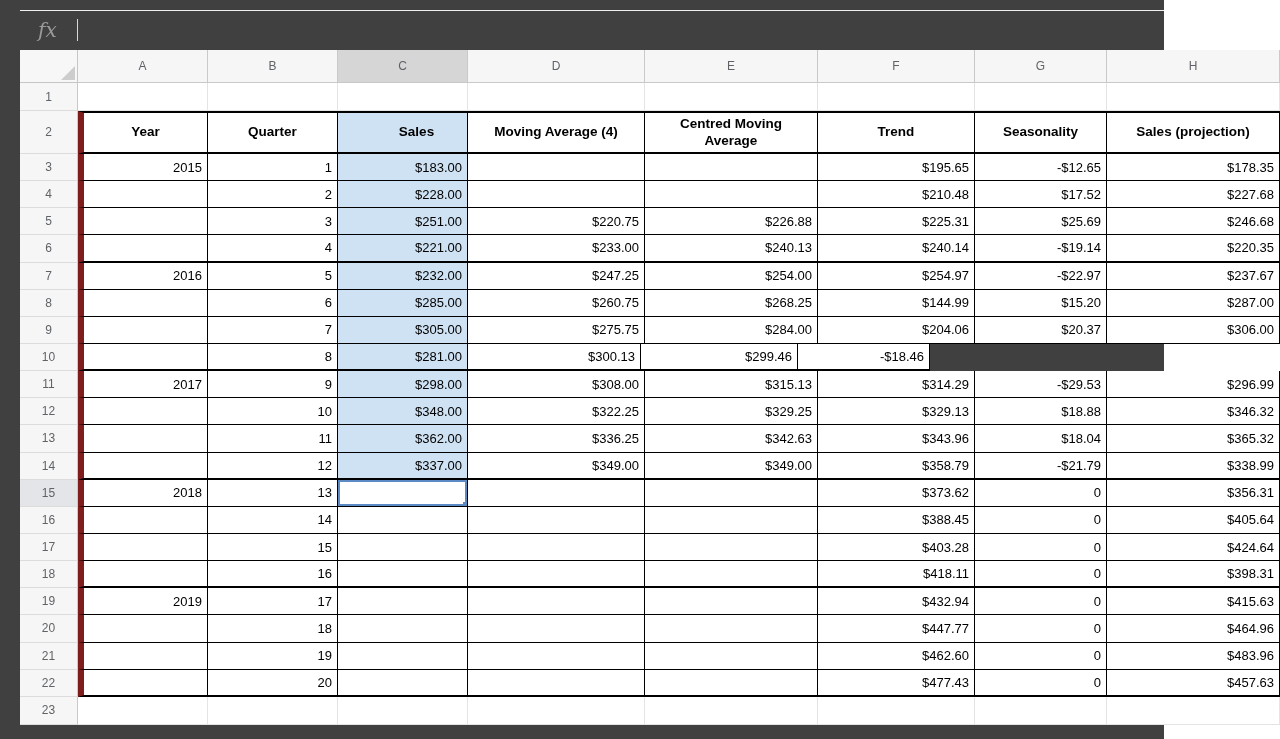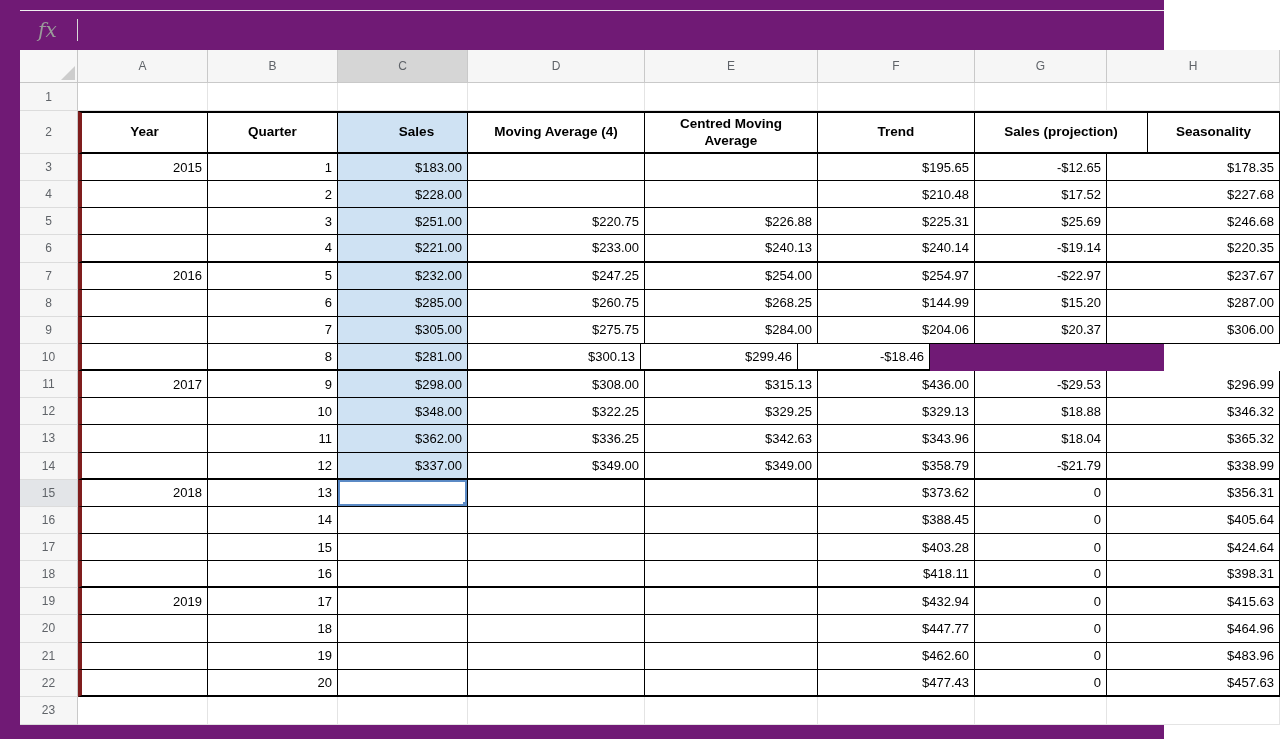--- a/index.html
+++ b/index.html
@@ -1,18 +1,18 @@
 <!DOCTYPE html>
 <html><head>
 <meta charset="utf-8">
 <style>
   * { margin:0; padding:0; box-sizing:border-box; }
   html,body { width:1280px; height:739px; background:#fff; overflow:hidden;
               font-family:"Liberation Sans","DejaVu Sans",sans-serif; }
-  .app { position:relative; width:1164px; height:739px; background:#701a75; }
+  .app { position:relative; width:1164px; height:739px; background:#404040; }
 
   
   .formula-bar { position:absolute; left:20px; top:10px; right:0; height:38px;
                  display:flex; align-items:center; border-top:1px solid #f0f0f0; }
   .fx { font-family:"DejaVu Serif","Liberation Serif",serif; font-style:italic;
         font-size:20px; color:#9a9a9a; padding-left:18px; }
   .fx-divider { width:1px; height:22px; background:#d8d8d8; margin-left:20px; }
   .fx-value { flex:1; font-size:13px; color:#000; padding-left:10px; }
 
   
@@ -40,21 +40,21 @@
   .colhdr-cell.hl { background:#d6d6d6; }
   .rownum.hl { background:#e3e5e8; }
 
   
   .cell { display:flex; align-items:center; font-size:13px; color:#000;
           overflow:hidden; position:relative; background:#fff; }
   .cell.dcell { justify-content:flex-end; padding-right:5px; }
   .cell.hcell { justify-content:center; text-align:center; font-weight:bold;
                 font-size:13.5px; line-height:1.25; white-space:pre-line; }
   .cell.bordered { border-right:1px solid #000; border-bottom:1px solid #000; }
-  .cell.bordered.first { border-left:4px solid #7f1d1d; }
+  .cell.bordered.first { border-left:6px solid #7f1d1d; }
   .row.header .cell.bordered { border-top:2px solid #000; border-bottom:2px solid #000; }
   .row.thick .cell.bordered { border-bottom-width:2px; }
   .cell.faint { border-right:1px solid #e4e4e4; border-bottom:1px solid #e4e4e4; }
   .cell.blue { background:#cfe2f3;padding-left:28px; }
   .cell.selected { background:#fff; box-shadow:inset 0 0 0 2px #5b8ac5; z-index:3; }
   .handle { position:absolute; right:-4px; bottom:-4px; width:8px; height:8px;
             background:#5b8ac5; z-index:4; }
 </style>
 </head>
 <body>
@@ -90,22 +90,22 @@
       </div>
       <div class="row header">
         <div class="rownum w0">2</div>
         <div class="cell w1 hcell bordered first">Year</div>
         <div class="cell w2 hcell bordered">Quarter</div>
         <div class="cell w3 hcell bordered blue">Sales</div>
         <div class="cell w4 hcell bordered">Moving Average (4)</div>
         <div class="cell w5 hcell bordered">Centred Moving
 Average</div>
         <div class="cell w6 hcell bordered">Trend</div>
+        <div class="cell w7 hcell bordered">Seasonality</div>
         <div class="cell w8 hcell bordered">Sales (projection)</div>
-        <div class="cell w7 hcell bordered">Seasonality</div>
       </div>
       <div class="row data">
         <div class="rownum w0">3</div>
         <div class="cell w1 dcell bordered first">2015</div>
         <div class="cell w2 dcell bordered">1</div>
         <div class="cell w3 dcell bordered blue">$183.00</div>
         <div class="cell w4 dcell bordered"></div>
         <div class="cell w5 dcell bordered"></div>
         <div class="cell w6 dcell bordered">$195.65</div>
         <div class="cell w7 dcell bordered">-$12.65</div>
@@ -186,21 +186,21 @@
         <div class="cell w6 dcell bordered">$299.46</div>
         <div class="cell w7 dcell bordered">-$18.46</div>
       </div>
       <div class="row data">
         <div class="rownum w0">11</div>
         <div class="cell w1 dcell bordered first">2017</div>
         <div class="cell w2 dcell bordered">9</div>
         <div class="cell w3 dcell bordered blue">$298.00</div>
         <div class="cell w4 dcell bordered">$308.00</div>
         <div class="cell w5 dcell bordered">$315.13</div>
-        <div class="cell w6 dcell bordered">$436.00</div>
+        <div class="cell w6 dcell bordered">$314.29</div>
         <div class="cell w7 dcell bordered">-$29.53</div>
         <div class="cell w8 dcell bordered">$296.99</div>
       </div>
       <div class="row data">
         <div class="rownum w0">12</div>
         <div class="cell w1 dcell bordered first"></div>
         <div class="cell w2 dcell bordered">10</div>
         <div class="cell w3 dcell bordered blue">$348.00</div>
         <div class="cell w4 dcell bordered">$322.25</div>
         <div class="cell w5 dcell bordered">$329.25</div>

